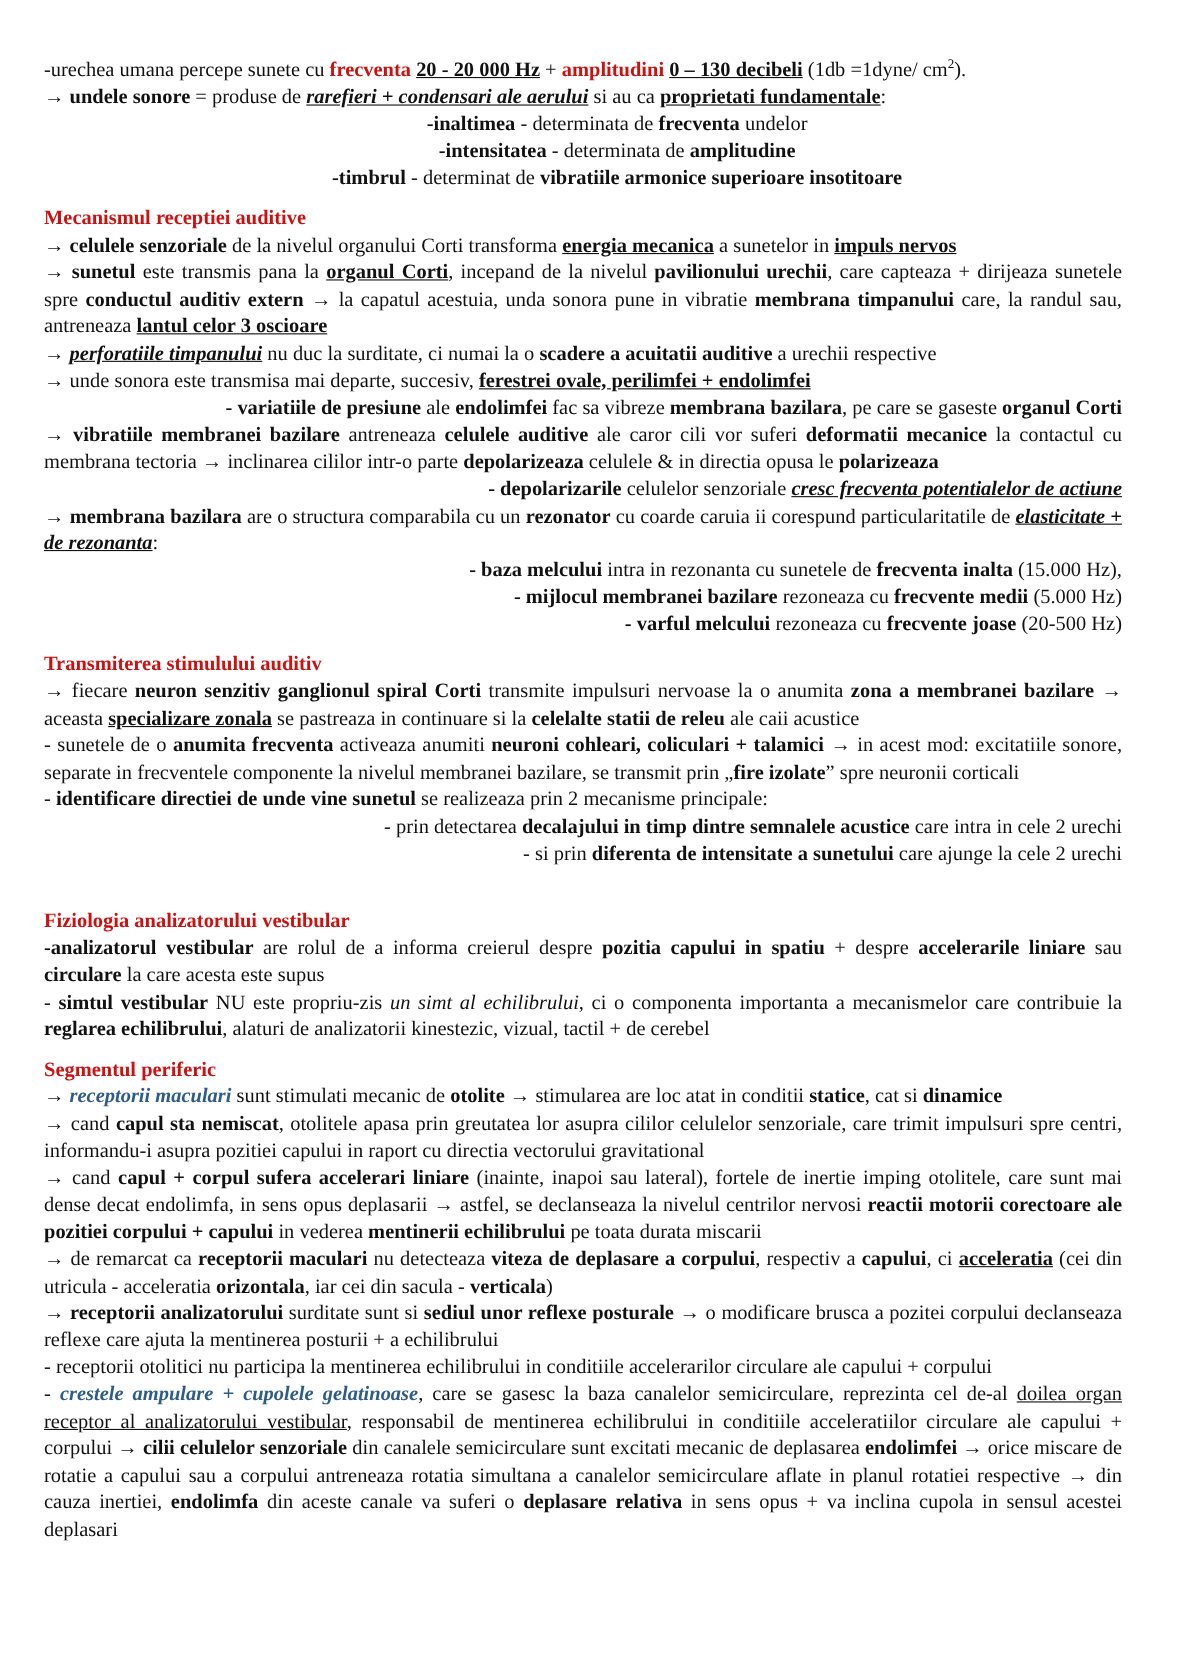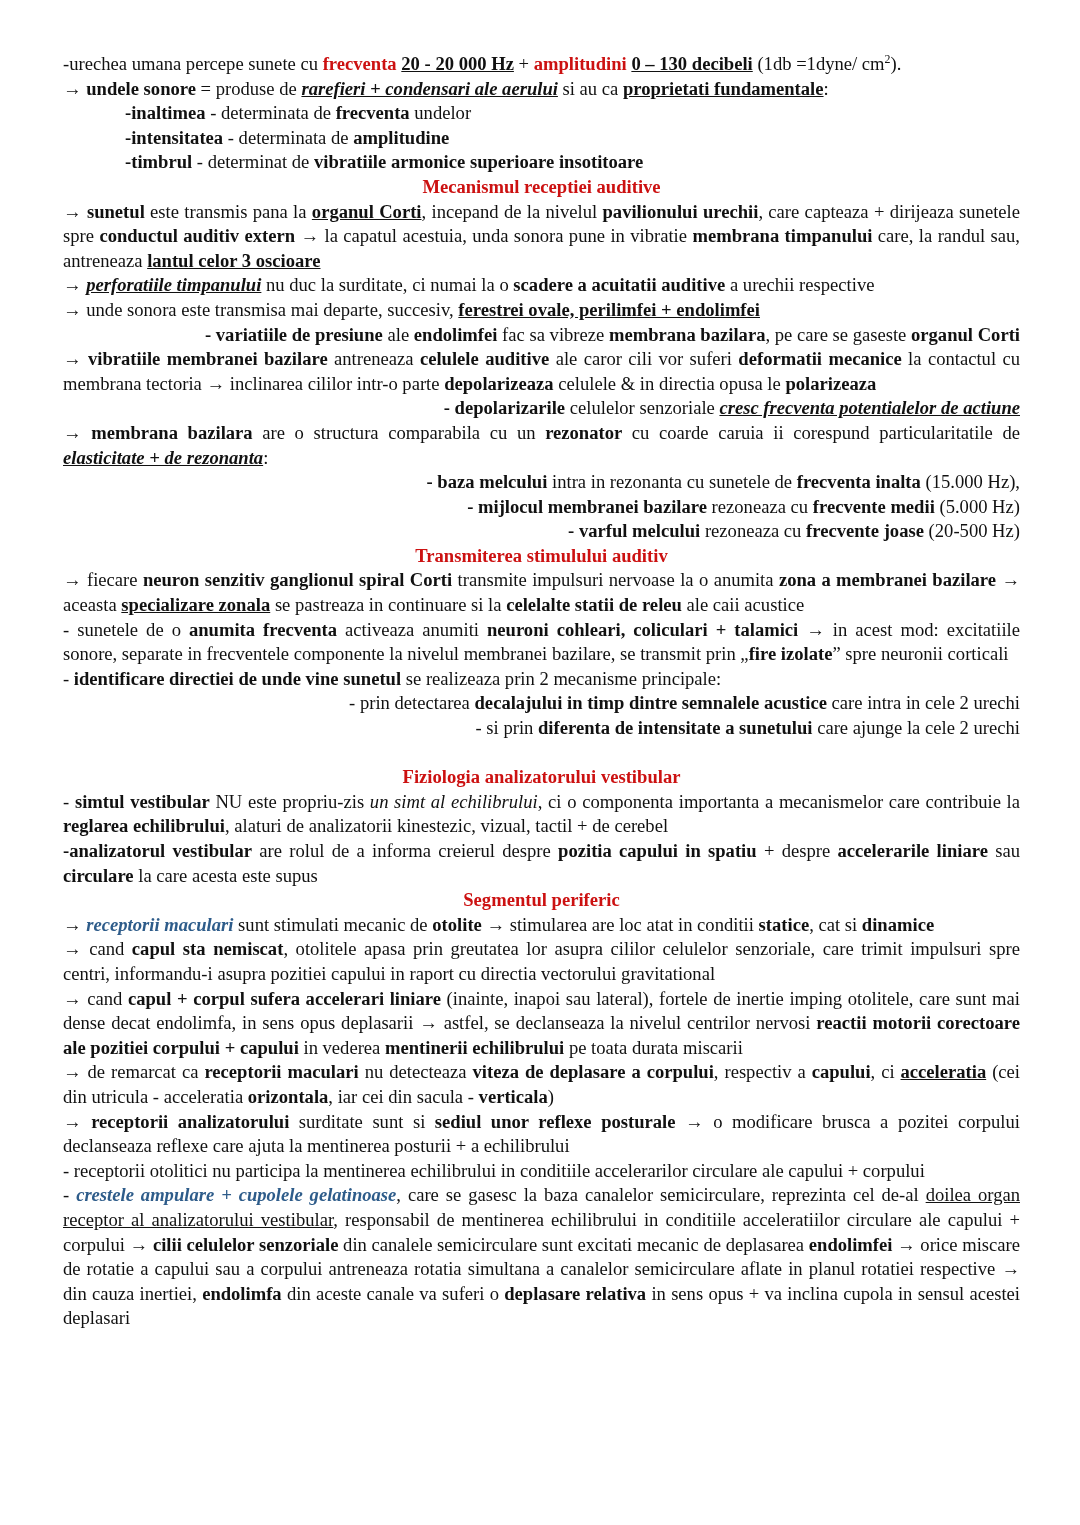--- a/index.html
+++ b/index.html
@@ -12,40 +12,41 @@
     width: 1080px;
     height: 1525px;
     font-family: "Liberation Serif", "DejaVu Serif", serif;
     color: #111111;
     overflow: hidden;
   }
   .page {
     box-sizing: border-box;
     width: 1080px;
     height: 1525px;
-    padding: 52px 60px 20px 63px;
+    padding: 52px 60px 20px 40px;
     background: #ffffff;
   }
   .doc {
     font-size: 18.6px;
     line-height: 24.6px;
   }
   p {
     margin: 0;
     padding: 0;
   }
   
   .para        { text-align: justify; text-justify: inter-word; }
   .flow        { text-align: left; }
-  .indent1     { padding-left: 62px; text-align: left; }
+  .indent1     { padding-left: 62px; text-align: center; }
   .indent-bul  { padding-left: 68px; text-align: right; }
   .heading-red {
     color: #CC1111;
     font-weight: bold;
-    text-align: center;
+    text-align: left;
+    margin-top: 12px;
   }
   .spacer { height: 24.6px; }
 
   
   b, .b      { font-weight: bold; }
   i, .i      { font-style: italic; }
   .bi        { font-weight: bold; font-style: italic; text-decoration: underline; }
   .u         { text-decoration: underline; }
   .bu        { font-weight: bold; text-decoration: underline; }
   .redb      { color: #CC1111; font-weight: bold; }
@@ -64,20 +65,21 @@
     <p class="para flow"><span class="arrow">→ </span><span class="b">undele sonore</span><span> = produse de </span><span class="bi">rarefieri + condensari ale aerului</span><span> si au ca </span><span class="bu">proprietati fundamentale</span><span>:</span></p>
 
     <p class="indent1"><span class="b">-inaltimea</span><span> - determinata de </span><span class="b">frecventa</span><span> undelor</span></p>
 
     <p class="indent1"><span class="b">-intensitatea</span><span> - determinata de </span><span class="b">amplitudine</span></p>
 
     <p class="indent1"><span class="b">-timbrul</span><span> - determinat de </span><span class="b">vibratiile armonice superioare insotitoare</span></p>
 
     <p class="heading-red">Mecanismul receptiei auditive</p>
 
+    <p class="para flow"><span class="arrow">→ </span><span class="b">celulele senzoriale</span><span> de la nivelul organului Corti transforma </span><span class="bu">energia mecanica</span><span> a sunetelor in </span><span class="bu">impuls nervos</span></p>
 
     <p class="para"><span class="arrow">→ </span><span class="b">sunetul</span><span> este transmis pana la </span><span class="bu">organul Corti</span><span>, incepand de la nivelul </span><span class="b">pavilionului urechii</span><span>, care capteaza + dirijeaza sunetele spre </span><span class="b">conductul auditiv extern</span><span> → la capatul acestuia, unda sonora pune in vibratie </span><span class="b">membrana timpanului</span><span> care, la randul sau, antreneaza </span><span class="bu">lantul celor 3 oscioare</span></p>
 
     <p class="para flow"><span class="arrow">→ </span><span class="bi">perforatiile timpanului</span><span> nu duc la surditate, ci numai la o </span><span class="b">scadere a acuitatii auditive</span><span> a urechii respective</span></p>
 
     <p class="para flow"><span class="arrow">→ </span><span>unde sonora este transmisa mai departe, succesiv, </span><span class="bu">ferestrei ovale, perilimfei + endolimfei</span></p>
 
     <p class="indent-bul"><span class="b">- variatiile de presiune</span><span> ale </span><span class="b">endolimfei</span><span> fac sa vibreze </span><span class="b">membrana bazilara</span><span>, pe care se gaseste </span><span class="b">organul Corti</span></p>
 
     <p class="para"><span class="arrow">→ </span><span class="b">vibratiile membranei bazilare</span><span> antreneaza </span><span class="b">celulele auditive</span><span> ale caror cili vor suferi </span><span class="b">deformatii mecanice</span><span> la contactul cu membrana tectoria →  inclinarea cililor intr-o parte </span><span class="b">depolarizeaza</span><span> celulele &amp; in directia opusa le </span><span class="b">polarizeaza</span></p>
@@ -102,23 +104,23 @@
     <p class="para flow"><span>- </span><span class="b">identificare directiei de unde vine sunetul</span><span> se realizeaza prin 2 mecanisme principale:</span></p>
 
     <p class="indent-bul"><span>- prin detectarea </span><span class="b">decalajului in timp dintre semnalele acustice</span><span> care intra in cele 2 urechi</span></p>
 
     <p class="indent-bul"><span>- si prin </span><span class="b">diferenta de intensitate a sunetului</span><span> care ajunge la cele 2 urechi</span></p>
 
     <div class="spacer"></div>
 
     <p class="heading-red">Fiziologia analizatorului vestibular</p>
 
+    <p class="para"><span class="b">-analizatorul vestibular</span><span> are rolul de a informa creierul despre </span><span class="b">pozitia capului in spatiu</span><span> + despre </span><span class="b">accelerarile liniare</span><span> sau </span><span class="b">circulare</span><span> la care acesta este supus</span></p>
+
     <p class="para"><span>- </span><span class="b">simtul vestibular</span><span> NU este propriu-zis </span><span class="i">un simt al echilibrului</span><span>, ci o componenta importanta a mecanismelor care contribuie la </span><span class="b">reglarea echilibrului</span><span>, alaturi de analizatorii kinestezic, vizual, tactil + de cerebel</span></p>
-
-    <p class="para"><span class="b">-analizatorul vestibular</span><span> are rolul de a informa creierul despre </span><span class="b">pozitia capului in spatiu</span><span> + despre </span><span class="b">accelerarile liniare</span><span> sau </span><span class="b">circulare</span><span> la care acesta este supus</span></p>
 
     <p class="heading-red">Segmentul periferic</p>
 
     <p class="para flow"><span class="arrow">→ </span><span class="bluei">receptorii maculari</span><span> sunt stimulati mecanic de </span><span class="b">otolite</span><span> → stimularea are loc atat in conditii </span><span class="b">statice</span><span>, cat si </span><span class="b">dinamice</span></p>
 
     <p class="para"><span class="arrow">→ </span><span>cand </span><span class="b">capul sta nemiscat</span><span>, otolitele apasa prin greutatea lor asupra cililor celulelor senzoriale, care trimit impulsuri spre centri, informandu-i asupra pozitiei capului in raport cu directia vectorului gravitational</span></p>
 
     <p class="para"><span class="arrow">→ </span><span>cand </span><span class="b">capul + corpul sufera accelerari liniare</span><span> (inainte, inapoi sau lateral), fortele de inertie imping otolitele, care sunt mai dense decat endolimfa, in sens opus deplasarii → astfel, se declanseaza la nivelul centrilor nervosi </span><span class="b">reactii motorii corectoare ale pozitiei corpului + capului</span><span> in vederea </span><span class="b">mentinerii echilibrului</span><span> pe toata durata miscarii</span></p>
 
     <p class="para"><span class="arrow">→ </span><span>de remarcat ca </span><span class="b">receptorii maculari</span><span> nu detecteaza </span><span class="b">viteza de deplasare a corpului</span><span>, respectiv a </span><span class="b">capului</span><span>, ci </span><span class="bu">acceleratia</span><span> (cei din utricula - acceleratia </span><span class="b">orizontala</span><span>, iar cei din sacula - </span><span class="b">verticala</span><span>)</span></p>

